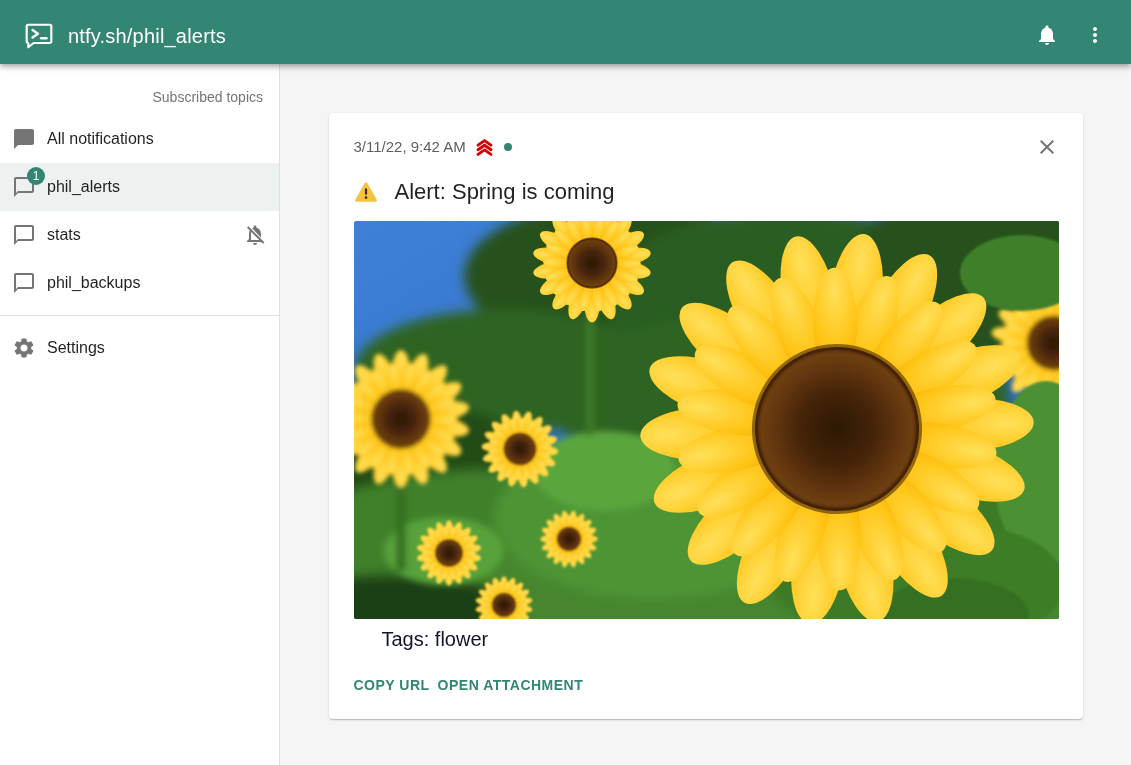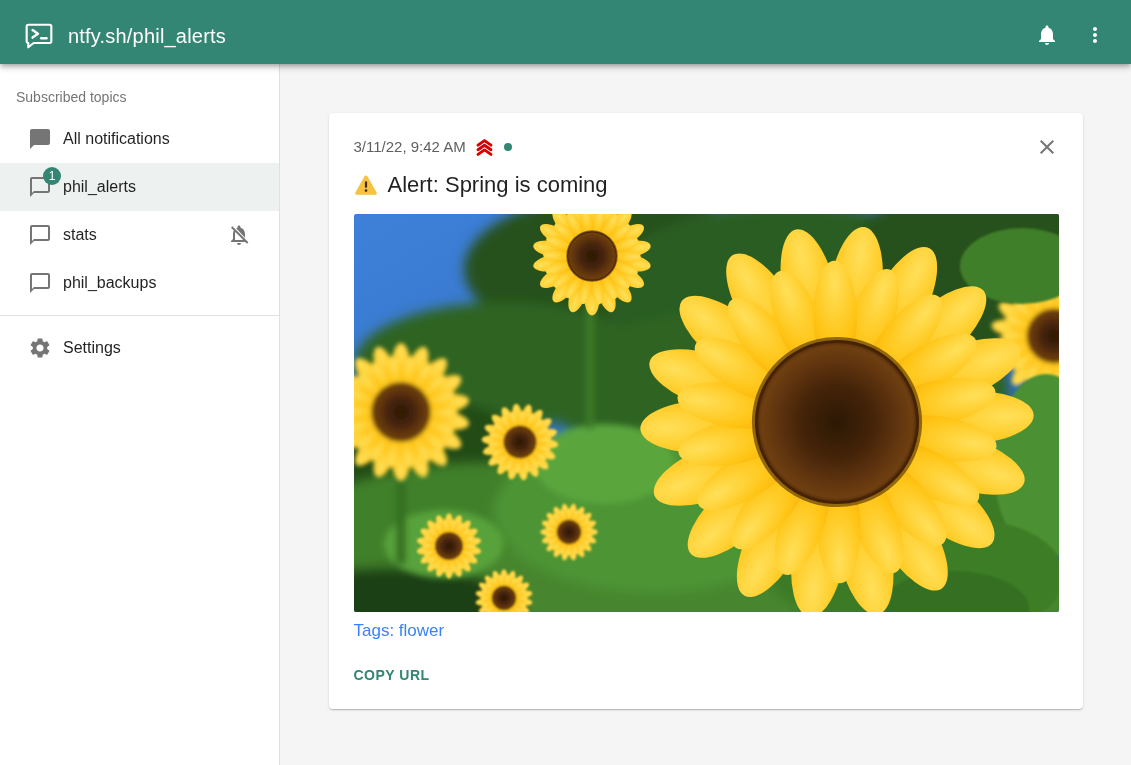--- a/index.html
+++ b/index.html
@@ -11,48 +11,48 @@
   .appbar { height:64px; background:#338574; color:#fff; display:flex; align-items:center;
     padding:8px 12px 0 24px; position:relative; z-index:20;
     box-shadow:0 2px 4px -1px rgba(0,0,0,.2), 0 4px 5px 0 rgba(0,0,0,.14), 0 1px 10px 0 rgba(0,0,0,.12); }
   .appbar .logo { width:30px; height:30px; margin-right:14px; display:flex; }
   .appbar-title { font-size:20px; font-weight:500; letter-spacing:.2px; flex:1; }
   .iconbtn { width:48px; height:48px; border-radius:50%; display:flex; align-items:center;
     justify-content:center; cursor:pointer; background:transparent; border:none; color:#fff; }
 
   
   .layout { display:flex; height:701px; }
-  .sidebar { width:280px; background:#fff; border-right:1px solid #e0e0e0; flex-shrink:0; padding-top:0; }
+  .sidebar { width:280px; background:#fff; border-right:1px solid #e0e0e0; flex-shrink:0; padding-top:0;text-align:right; }
   .subheader { padding:25px 16px 10px 16px; font-size:14px; color:#757575; line-height:16px; }
-  .nav-item { height:48px; display:flex; align-items:center; padding:0 28px; cursor:pointer;
+  .nav-item { height:48px; display:flex; align-items:center; padding:0 12px; cursor:pointer;
     font-size:16px; color:rgba(0,0,0,.87); position:relative; }
   .nav-item.selected { background:#edf1f0; }
   .nav-ic { width:24px; height:24px; margin-right:11px; flex-shrink:0; position:relative; color:#757575; }
   .nav-ic svg { display:block; }
   .badge { position:absolute; top:-8px; right:-9px; min-width:18px; height:18px; padding:0 2px;
     border-radius:9px; background:#338574; color:#fff; font-size:12px; font-weight:500;
     display:flex; align-items:center; justify-content:center; }
   .trailing-ic { margin-left:auto; width:24px; height:24px; color:#757575; }
   .divider { height:1px; background:#e0e0e0; margin:8px 0; }
 
   
   .main { flex:1; overflow:auto; }
   .card { width:754px; margin:49px auto 40px; background:#fff; border-radius:4px; position:relative;
     box-shadow:0 1px 3px rgba(0,0,0,.12), 0 1px 1px rgba(0,0,0,.1), 0 2px 1px -1px rgba(0,0,0,.08);
     padding:24px 24px 16px 25px; }
   .meta-row { display:flex; align-items:center; gap:5px; font-size:15px; color:#5f5f5f; line-height:20px; }
   .prio-ic { display:flex; margin-left:3px; }
   .unread-dot { width:8px; height:8px; border-radius:50%; background:#338574; margin-left:4px; }
-  .title-row { display:flex; align-items:center; gap:10px; margin-top:14px; }
+  .title-row { display:flex; align-items:center; gap:17px; margin-top:21px; }
   .card-title { font-size:22px; color:rgba(0,0,0,.87); line-height:28px; font-weight:400; }
   .warn-ic { width:24px; height:24px; display:flex; flex-shrink:0; }
   .card-message { margin-top:4px; font-size:16px; color:rgba(0,0,0,.87); line-height:22px; }
   .attachment { margin-top:15px; width:705px; height:398px; border-radius:2px; overflow:hidden;
     display:block; cursor:pointer; }
-  .tags-line { margin-top:9px; font-size:17px; color:#3b82f6; }
+  .tags-line { margin-top:9px; font-size:20px; color:#0f172a;margin-left:28px; }
   .actions-row { margin-top:16px; display:flex; gap:8px; }
   .textbtn { height:36px; display:flex; align-items:center; color:#338574; font-size:14px;
     font-weight:700; letter-spacing:.5px; cursor:pointer; background:none; border:none;
     font-family:inherit; border-radius:4px; }
   .closebtn { position:absolute; top:15px; right:16px; width:40px; height:40px; border-radius:50%;
     display:flex; align-items:center; justify-content:center; color:#757575; cursor:pointer;
     background:none; border:none; }
 </style>
 </head>
 <body>
@@ -276,16 +276,17 @@
           </g>
 
           <use href="#flower" transform="translate(483,208) scale(2.05) rotate(8)"></use>
         </svg>
       </div>
 
       <div class="tags-line">Tags: flower</div>
 
       <div class="actions-row">
         <button class="textbtn">COPY URL</button>
+        <button class="textbtn">OPEN ATTACHMENT</button>
       </div>
     </section>
   </main>
 </div>
 
 </body></html>

